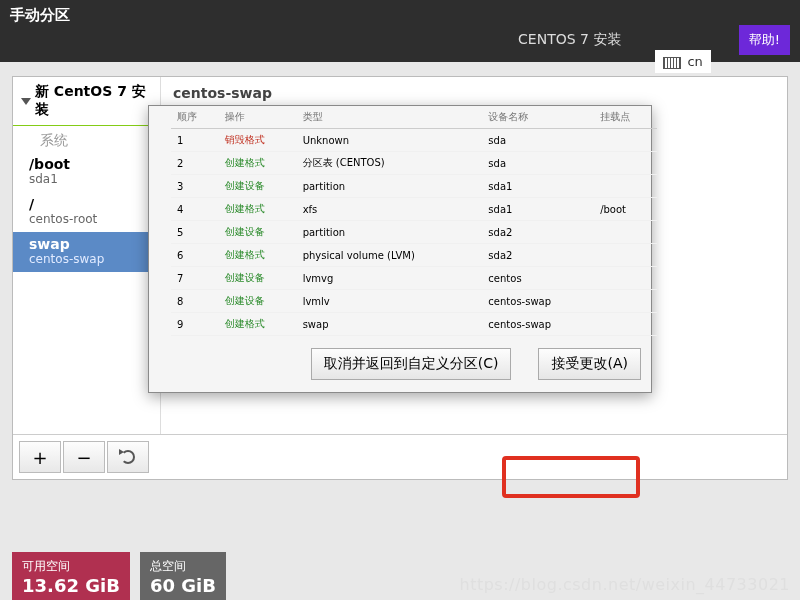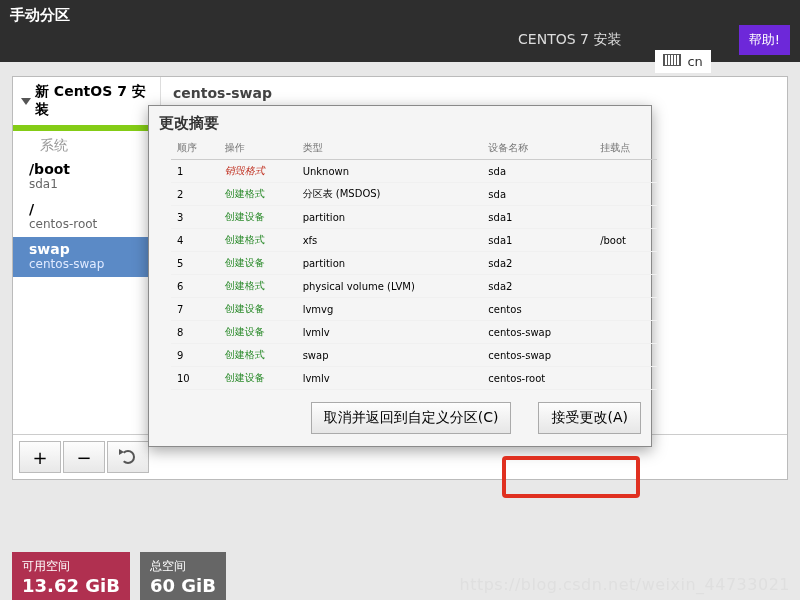--- a/index.html
+++ b/index.html
@@ -4,29 +4,29 @@
 <style>
 * { margin: 0; padding: 0; box-sizing: border-box; font-family: "Microsoft YaHei", "DejaVu Sans", sans-serif; }
 body { width: 800px; height: 600px; background: #e8e8e8; position: relative; overflow: hidden; }
 
 .topbar { background: #2e2e2e; color: #fff; height: 62px; display: flex; align-items: flex-start; justify-content: space-between; padding: 6px 10px 0 10px; }
 .topbar-left { display: flex; flex-direction: column; gap: 12px; }
 .topbar-title { font-size: 15px; font-weight: bold; }
 .done-btn { background: #3a5aa0; color: #fff; border: 1px solid #4a6ab0; padding: 4px 12px; font-size: 13px; cursor: pointer; width: 82px; }
 .topbar-right { display: flex; align-items: center; gap: 28px; }
 .installer-title { color: #ddd; font-size: 14px; margin-right: 6px; }
-.lang-box { background: #fff; padding: 4px 8px; display: flex; align-items: flex-start; gap: 6px; font-size: 13px; color: #333; margin-top: 44px; }
+.lang-box { background: #fff; padding: 4px 8px; display: flex; align-items: flex-end; gap: 6px; font-size: 13px; color: #333; margin-top: 44px; }
 .kbd-icon { width: 18px; height: 12px; border: 1px solid #555; background: repeating-linear-gradient(90deg,#555 0 1px,transparent 1px 3px); }
 .help-btn { background: #6d28d9; color: #fff; border: none; padding: 6px 10px; font-size: 13px; cursor: pointer; }
 
 .main { position: absolute; top: 62px; left: 0; right: 0; bottom: 0; padding: 14px 12px; }
 .mainpanel { background: #fff; border: 1px solid #bbb; width: 100%; height: 404px; display: flex; position: relative; }
 
 .leftcol { width: 148px; border-right: 1px solid #ddd; display: flex; flex-direction: column; }
-.install-hdr { display: flex; align-items: center; padding: 6px 8px; font-weight: bold; font-size: 14px; gap: 4px; border-bottom: 6px solid #84cc16; }
+.install-hdr { display: flex; align-items: center; padding: 6px 8px; font-weight: bold; font-size: 14px; gap: 4px; border-bottom: 1px solid #84cc16; }
 .chevd { display:inline-block; width:0; height:0; border-left:5px solid transparent; border-right:5px solid transparent; border-top:7px solid #555; }
 .syslabel { color: #999; padding: 6px 14px 2px 16px; font-size: 14px; margin-left: 11px; }
 .part-item { padding: 4px 0 6px 16px; }
 .part-item .pname { font-weight: bold; font-size: 14px; }
 .part-item .psub { font-size: 12px; color: #666; }
 .part-item.selected { background: #5b8ac6; color: #fff; }
 .part-item.selected .psub { color: #e0eaff; }
 
 .rightcol { flex: 1; padding: 8px 12px; font-size: 14px; color: #444; }
 .mountlbl { font-weight: bold; margin-bottom: 30px; }
@@ -49,21 +49,21 @@
 .tile .big { font-size:18px; font-weight:bold; }
 
 
 .overlay { position:absolute; inset:0; background:rgba(255,255,255,0); }
 .dialog { position:absolute; left:148px; top:105px; width:504px; background:#f5f5f5; border:1px solid #8a8a8a; box-shadow: 0 4px 14px rgba(0,0,0,.35); }
 .dlg-title { font-weight:bold; padding:8px 10px 4px 10px; font-size:15px; color:#333;}
 .dlg-sub { padding:0 10px 8px 10px; font-size:13px; color:#555;}
 .dlg-table { width:calc(100% - 16px); margin:0 22px; border-collapse:collapse; font-size:10px; }
 .dlg-table th { text-align:left; color:#777; font-weight:normal; border-bottom:1px solid #ccc; padding:4px 6px; }
 .dlg-table td { padding:4px 6px; border-bottom:1px solid #f0f0f0; }
-.action-destroy { color:#c03020;font-style:italic; }
+.action-destroy { color:#c03020; }
 .action-create { color:#2a8a2a; }
 .dlg-btns { display:flex; justify-content:flex-end; gap:27px; padding:12px 10px; }
 .dlg-btn { background:linear-gradient(#fdfdfd,#e6e6e6); border:1px solid #aaa; padding:6px 12px; font-size:14px; cursor:pointer; }
 .hilite { position:absolute; border:4px solid #e03020; border-radius:4px; width:138px; height:42px; left:502px; top:456px; pointer-events:none; }
 
 .watermark { position:absolute; right:10px; bottom:6px; color:#dfdfdf; font-size:16px; letter-spacing:.5px;}
 </style>
 </head>
 <body>
 
@@ -134,21 +134,20 @@
     <div class="tile total">
       <div>总空间</div>
       <div class="big">60 GiB</div>
     </div>
   </div>
 
 </div>
 
 <div class="overlay"></div>
 <div class="dialog">
-  <div class="dlg-title">更改摘要</div>
   <table class="dlg-table">
     <thead>
         <tr>
       <th>顺序</th>
       <th>操作</th>
       <th>类型</th>
       <th>设备名称</th>
       <th>挂载点</th>
     </tr>
       </thead>
@@ -156,21 +155,21 @@
         <tr>
           <td>1</td>
           <td class="action-destroy">销毁格式</td>
           <td>Unknown</td>
           <td>sda</td>
           <td></td>
         </tr>
         <tr>
           <td>2</td>
           <td class="action-create">创建格式</td>
-          <td>分区表 (MSDOS)</td>
+          <td>分区表 (CENTOS)</td>
           <td>sda</td>
           <td></td>
         </tr>
         <tr>
           <td>3</td>
           <td class="action-create">创建设备</td>
           <td>partition</td>
           <td>sda1</td>
           <td></td>
         </tr>
@@ -207,27 +206,20 @@
           <td class="action-create">创建设备</td>
           <td>lvmlv</td>
           <td>centos-swap</td>
           <td></td>
         </tr>
         <tr>
           <td>9</td>
           <td class="action-create">创建格式</td>
           <td>swap</td>
           <td>centos-swap</td>
-          <td></td>
-        </tr>
-        <tr>
-          <td>10</td>
-          <td class="action-create">创建设备</td>
-          <td>lvmlv</td>
-          <td>centos-root</td>
           <td></td>
         </tr>
       </tbody>
   </table>
   <div class="dlg-btns">
     <button class="dlg-btn">取消并返回到自定义分区(C)</button>
     <button class="dlg-btn">接受更改(A)</button>
   </div>
 </div>
 <div class="hilite"></div>

